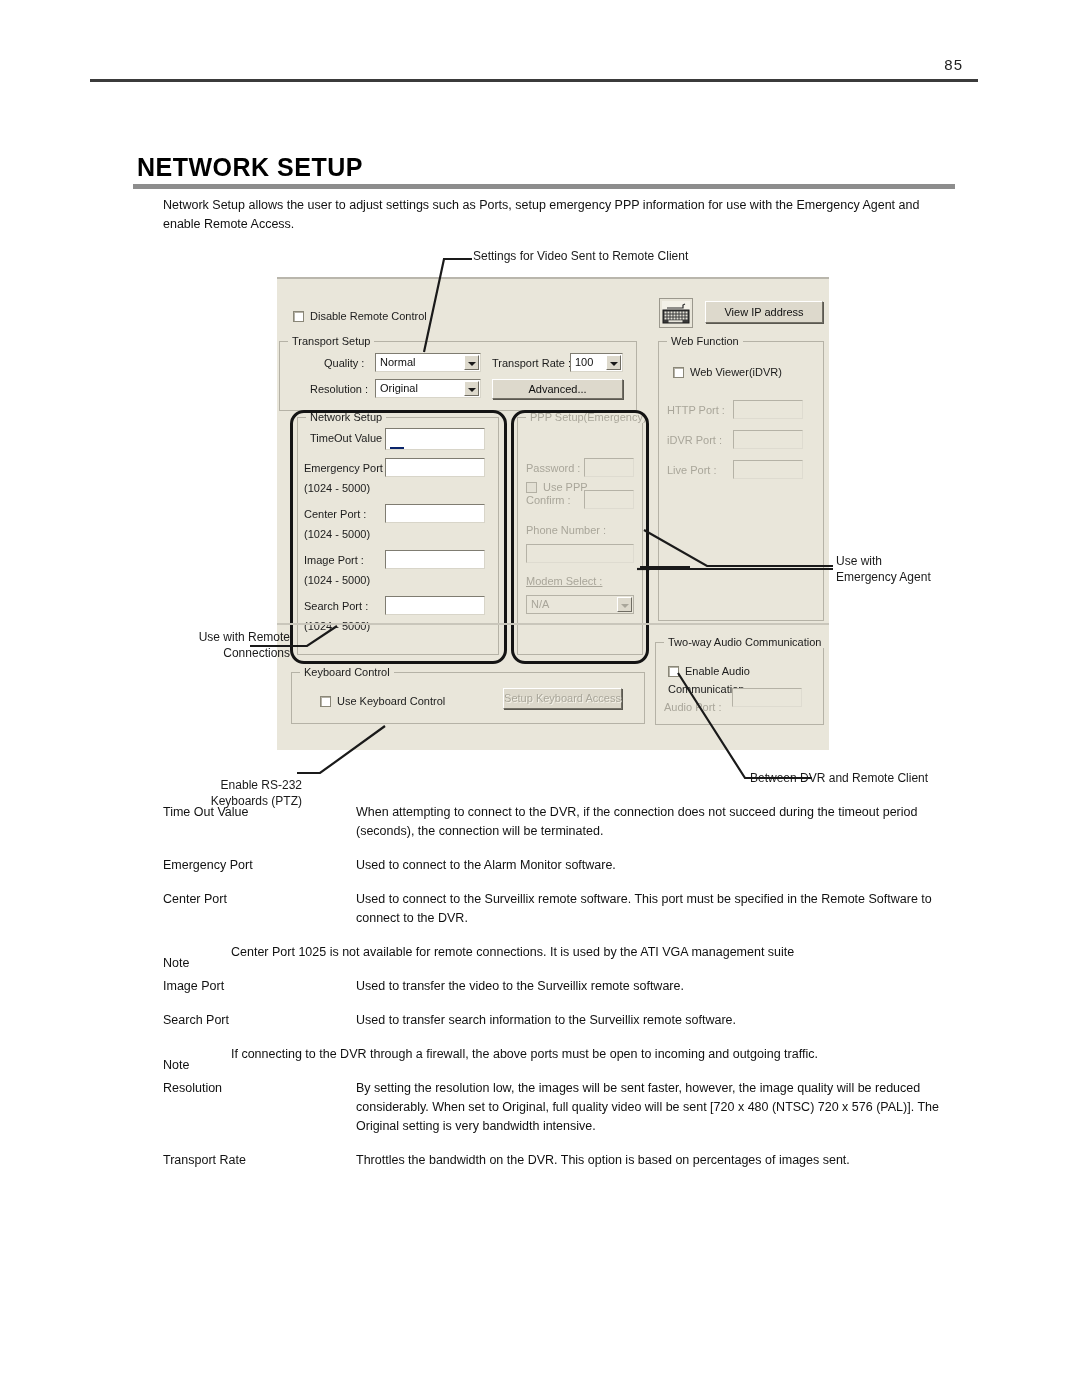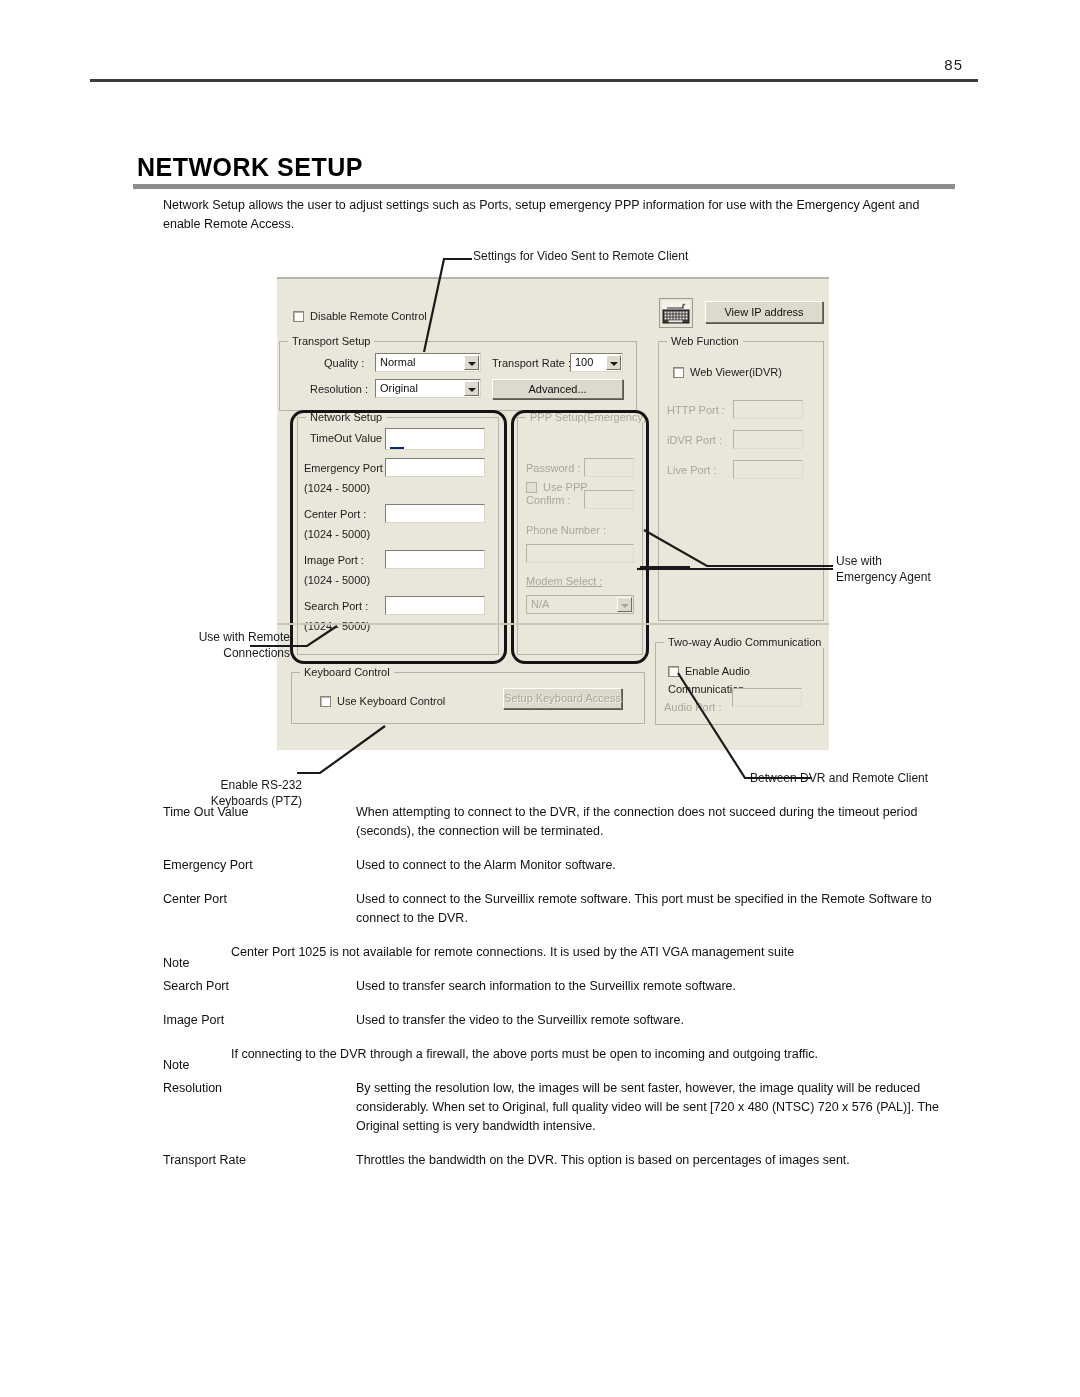--- a/index.html
+++ b/index.html
@@ -455,26 +455,26 @@
     </div>
     <div class="def-row">
       <div class="term">Center Port</div>
       <div class="desc">Used to connect to the Surveillix remote software. This port must be specified in the Remote Software to connect to the DVR.</div>
     </div>
     <div class="def-row note">
       <div class="term">Note</div>
       <div class="desc">Center Port 1025 is not available for remote connections. It is used by the ATI VGA management suite</div>
     </div>
     <div class="def-row">
+      <div class="term">Image Port</div>
+      <div class="desc">Used to transfer the video to the Surveillix remote software.</div>
+    </div>
+    <div class="def-row">
       <div class="term">Search Port</div>
       <div class="desc">Used to transfer search information to the Surveillix remote software.</div>
-    </div>
-    <div class="def-row">
-      <div class="term">Image Port</div>
-      <div class="desc">Used to transfer the video to the Surveillix remote software.</div>
     </div>
     <div class="def-row note">
       <div class="term">Note</div>
       <div class="desc">If connecting to the DVR through a firewall, the above ports must be open to incoming and outgoing traffic.</div>
     </div>
     <div class="def-row">
       <div class="term">Resolution</div>
       <div class="desc">By setting the resolution low, the images will be sent faster, however, the image quality will be reduced considerably. When set to Original, full quality video will be sent [720 x 480 (NTSC) 720 x 576 (PAL)]. The Original setting is very bandwidth intensive.</div>
     </div>
     <div class="def-row">

